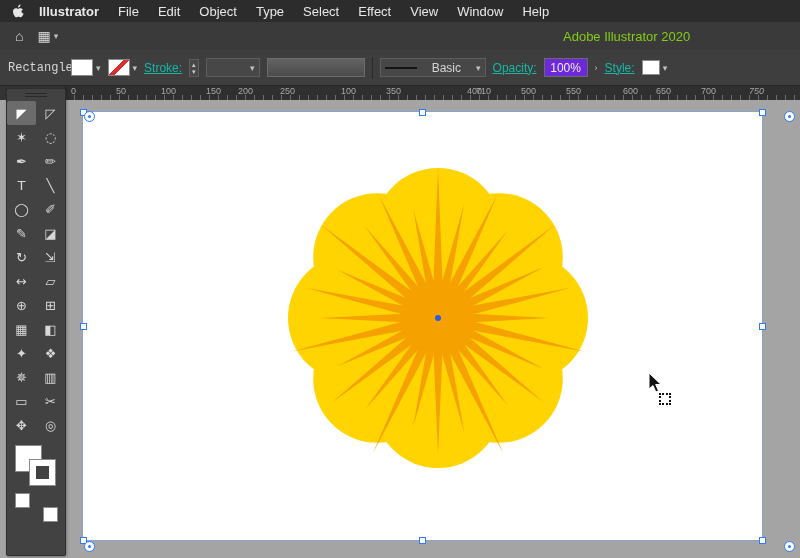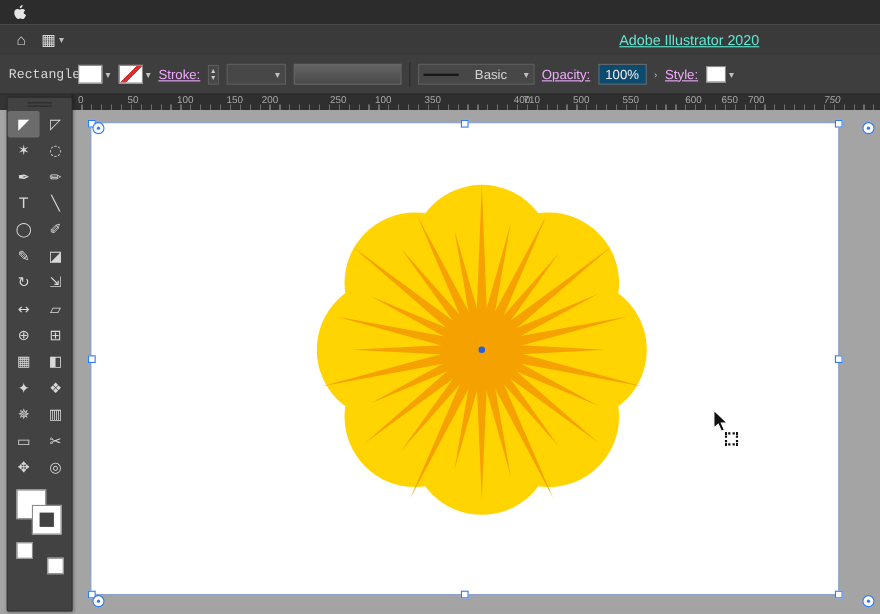--- a/index.html
+++ b/index.html
@@ -11,44 +11,44 @@
     display:flex;align-items:center;gap:0;padding-left:12px;color:#e8e8e8;font-size:13px;z-index:40;}
   .apple{display:flex;align-items:center;margin-right:14px;}
   .menu-item{margin-right:19px;cursor:default;white-space:nowrap;}
   .menu-item.app-name{font-weight:bold;}
 
   
   .header{position:absolute;left:0;top:22px;right:0;height:28px;background:#3a3a3a;
     border-bottom:1px solid #242424;display:flex;align-items:center;padding-left:8px;z-index:40;}
   .hbtn{color:#d8d8d8;font-size:14px;padding:2px 7px;display:flex;align-items:center;gap:3px;}
   .hbtn .chev{font-size:9px;color:#bbb;}
-  .win-title{position:absolute;left:563px;color:#5eead4;font-size:13px;text-decoration:underline;}
+  .win-title{position:absolute;left:563px;color:#84cc16;font-size:13px;}
 
   
   .controlbar{position:absolute;left:0;top:50px;right:0;height:35px;background:#3e3e3e;
     border-bottom:1px solid #262626;display:flex;align-items:center;gap:7px;
     padding:0 8px;color:#d6d6d6;font-size:12px;z-index:40;}
   .ctx{width:56px;font-family:Liberation Mono, monospace;}
   .swatch-btn{display:flex;align-items:center;gap:3px;}
   .swatch{width:22px;height:17px;background:#fff;border:1px solid #8a8a8a;box-sizing:border-box;}
   .swatch.sm{width:18px;height:15px;}
   .none-slash{background-image:linear-gradient(135deg,transparent 42%,#d83030 42%,#d83030 58%,transparent 58%);}
   .chevd{font-size:9px;color:#c0c0c0;}
-  .link{text-decoration:underline;color:#f0abfc;cursor:default;}
+  .link{text-decoration:underline;color:#14b8a6;cursor:default;}
   .stepper{display:flex;flex-direction:column;justify-content:center;line-height:7px;
     border:1px solid #5d5d5d;background:#474747;padding:1px 2px;}
   .stepper span{font-size:7px;color:#ccc;}
   .combo{height:19px;border:1px solid #5d5d5d;background:#474747;display:flex;
     align-items:center;justify-content:space-between;padding:0 4px;box-sizing:border-box;}
   .combo.small{width:54px;}
   .combo.disabled{width:98px;background:linear-gradient(#646464,#4a4a4a);border-color:#6c6c6c;}
   .combo.linestyle{width:106px;}
   .line-sample{display:inline-block;width:32px;border-top:2px solid #151515;}
   .vsep{width:1px;height:22px;background:#2a2a2a;}
-  .valbox{width:44px;height:19px;border:1px solid #6a6a6a;background:#0c4a6e;color:#eee;
+  .valbox{width:44px;height:19px;border:1px solid #6a6a6a;background:#6d28d9;color:#eee;
     display:flex;align-items:center;justify-content:center;box-sizing:border-box;}
 
   
   .ruler{position:absolute;left:0;top:85px;right:0;height:15px;background:#2f2f2f;z-index:30;}
   .ruler-ticks{position:absolute;left:65px;right:0;bottom:0;height:5px;
     background:repeating-linear-gradient(to right,#6e6e6e 0 1px,transparent 1px 9px);}
   .ruler-num{position:absolute;top:1px;font-size:9px;color:#a8a8a8;transform:translateX(1px);}
   .ruler-corner{position:absolute;left:0;top:0;width:65px;height:15px;background:#343434;
     border-right:1px solid #222;}
 
@@ -90,20 +90,32 @@
 </head>
 <body>
 
 <div class="menubar">
   <span class="apple">
     <svg width="13" height="15" viewBox="0 0 13 15">
       <path d="M9.5 7.9c0-1.6 1.3-2.4 1.4-2.4-.8-1.1-2-1.3-2.4-1.3-1-.1-2 .6-2.5.6-.5 0-1.3-.6-2.2-.6C2.7 4.2 1 5.1 1 7.5c0 1.5.6 3 1.3 4 .6.9 1.2 1.8 2.1 1.8.8 0 1.1-.5 2.1-.5s1.3.5 2.2.5c.9 0 1.5-.9 2-1.7.7-1 .9-1.9.9-2 0 0-1.8-.7-2.1-1.7z" fill="#e6e6e6"></path>
       <path d="M7.9 2.6c.4-.5.7-1.3.6-2.1-.6 0-1.4.4-1.8 1-.4.4-.8 1.2-.7 2 .7 0 1.4-.4 1.9-.9z" fill="#e6e6e6"></path>
     </svg>
   </span>
+  <nav class="menu-items" style="display:flex">
+      <span class="menu-item app-name">Illustrator</span>
+      <span class="menu-item">File</span>
+      <span class="menu-item">Edit</span>
+      <span class="menu-item">Object</span>
+      <span class="menu-item">Type</span>
+      <span class="menu-item">Select</span>
+      <span class="menu-item">Effect</span>
+      <span class="menu-item">View</span>
+      <span class="menu-item">Window</span>
+      <span class="menu-item">Help</span>
+    </nav>
 </div>
 
 <div class="header">
   <div class="hbtn">
     <span>⌂</span>
   </div>
   <div class="hbtn">
     <span>▦</span>
     <span class="chev">▾</span>
   </div>
@@ -159,30 +171,30 @@
 </div>
 
 <div class="ruler">
   <div class="ruler-ticks"></div>
   <div>
       <span class="ruler-num" style="left: 70px;">0</span>
       <span class="ruler-num" style="left: 115px;">50</span>
       <span class="ruler-num" style="left: 160px;">100</span>
       <span class="ruler-num" style="left: 205px;">150</span>
       <span class="ruler-num" style="left: 237px;">200</span>
-      <span class="ruler-num" style="left: 299px;">250</span>
+      <span class="ruler-num" style="left: 279px;">250</span>
       <span class="ruler-num" style="left: 340px;">100</span>
       <span class="ruler-num" style="left: 385px;">350</span>
       <span class="ruler-num" style="left: 430px; margin-left: 36px;">400</span>
       <span class="ruler-num" style="left: 475px;">710</span>
       <span class="ruler-num" style="left: 520px;">500</span>
       <span class="ruler-num" style="left: 565px;">550</span>
       <span class="ruler-num" style="left: 610px; margin-left: 12px;">600</span>
       <span class="ruler-num" style="left: 655px;">650</span>
-      <span class="ruler-num" style="left: 679px;">700</span>
+      <span class="ruler-num" style="left: 700px;">700</span>
       <span class="ruler-num" style="left: 748px; font-style: italic;">750</span>
     </div>
   <div class="ruler-corner"></div>
 </div>
 
 <div class="canvas">
   <div class="artboard" style="left: 83px; top: 12px; width: 679px; height: 428px;">
     <svg width="679" height="428" viewBox="0 0 679 428">
         <circle cx="355.0" cy="120.0" r="64" fill="#ffd400"></circle>
         <circle cx="415.8" cy="145.2" r="64" fill="#ffd400"></circle>

